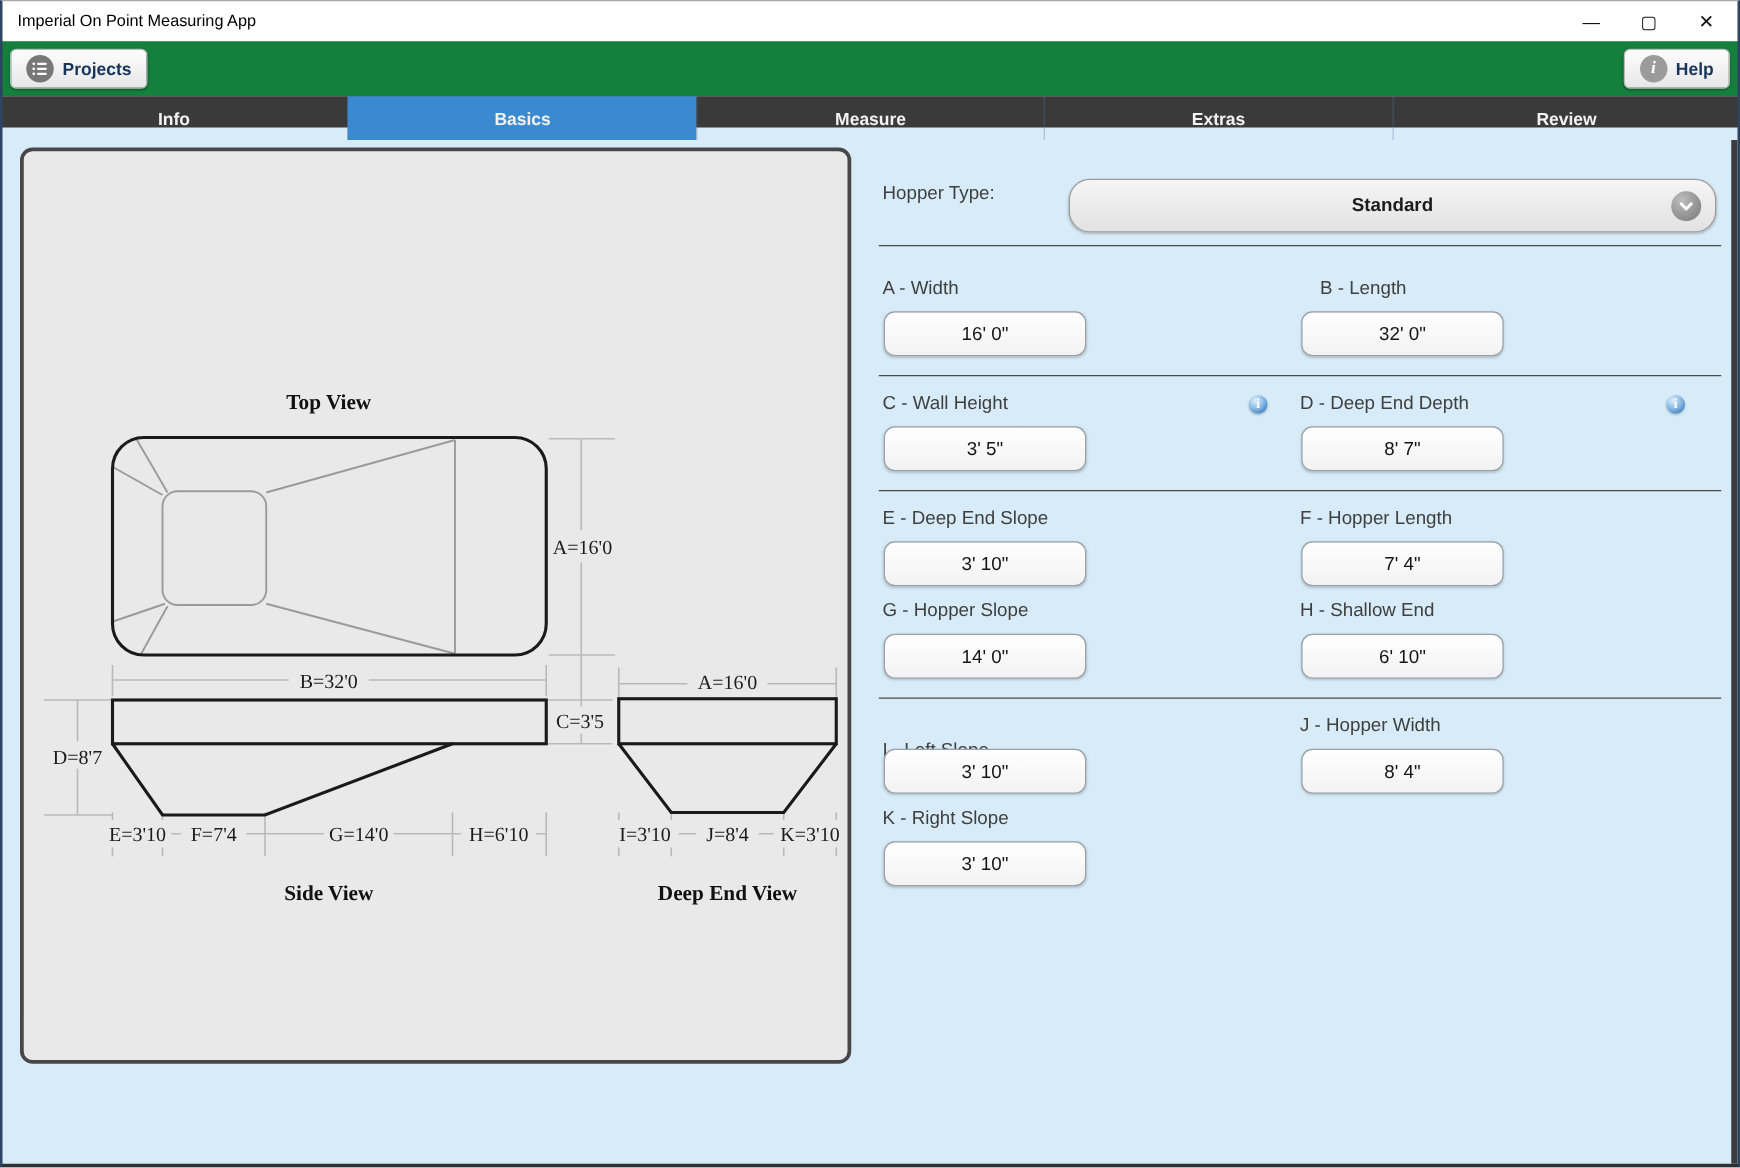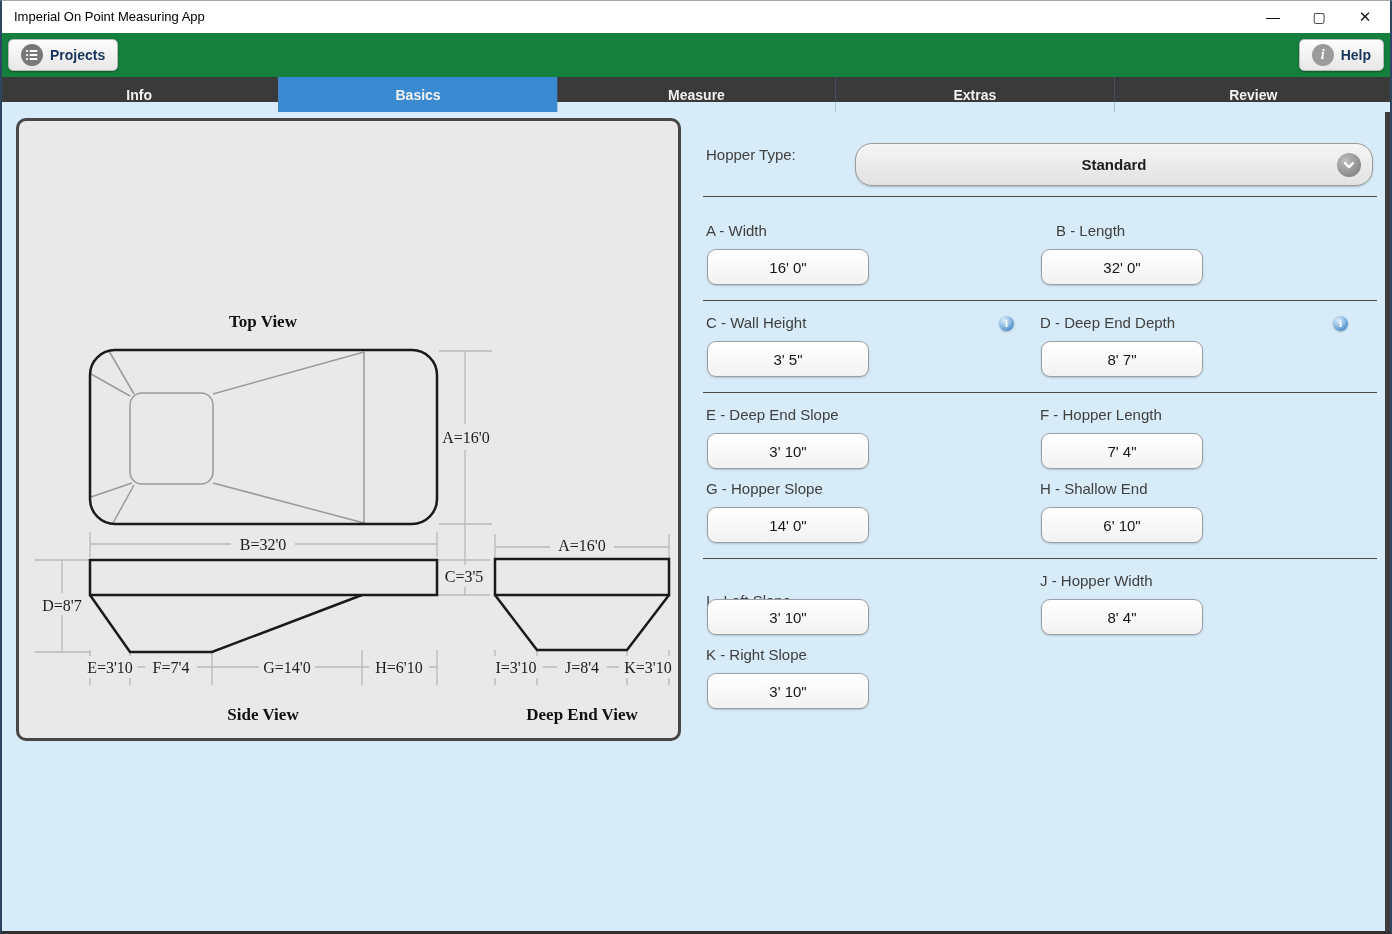--- a/index.html
+++ b/index.html
@@ -26,21 +26,21 @@
 
   
   .tabs { position:absolute; left:0; top:77px; width:1392px; height:25px; background:#3a3a3a; display:flex; }
   .tab { width:278.4px; height:35px; display:flex; align-items:center; justify-content:center; color:#f2f2f2; font-size:14px; font-weight:bold; border-left:1px solid rgba(90,120,160,.35); }
   .tab:first-child { border-left:none; }
   .tab.active { background:#3a8ad1; }
 
   
   .content { position:absolute; left:0; top:112px; width:1392px; height:822px; background:#d7ecf8; }
 
-  .diagram-panel { position:absolute; left:16px; top:6px; width:665px; height:623px; background:#e9e9e9; border:3px solid #474747; border-radius:10px; }
+  .diagram-panel { position:absolute; left:16px; top:6px; width:665px; height:733px; background:#e9e9e9; border:3px solid #474747; border-radius:10px; }
   .diagram-panel svg { position:absolute; left:0; top:0; }
 
   
   .fld-label { position:absolute; font-size:15px; color:#404040; white-space:nowrap; }
   .fld-input { position:absolute; width:162px; height:36px; border:1.5px solid #9aa0a6; border-radius:9px; background:linear-gradient(#ffffff,#f2f2f2); text-align:center; font-size:15px; color:#161616; font-family:"Liberation Sans",sans-serif; box-shadow:0 1px 2px rgba(0,0,0,.18); outline:none; }
   .sep { position:absolute; left:703px; width:674px; height:1px; background:#4a4a4a; }
   .info-icon { position:absolute; width:15px; height:15px; border-radius:50%; background:radial-gradient(circle at 35% 28%, #dcedfa 0%, #8dbbe4 45%, #4d8ec9 75%, #3c77ad 100%); color:#fff; font-family:"Liberation Serif",serif; font-weight:bold; font-size:11px; line-height:15px; text-align:center; box-shadow:0 1px 2px rgba(0,0,0,.25); }
 
   .dropdown { position:absolute; left:855px; top:31px; width:518px; height:43px; background:linear-gradient(#f5f5f5,#e2e2e2); border:1px solid #9b9b9b; border-radius:17px; box-shadow:0 1px 2px rgba(0,0,0,.22); display:flex; align-items:center; justify-content:center; }
   .dropdown-value { font-size:15px; font-weight:bold; color:#1c1c1c; }

